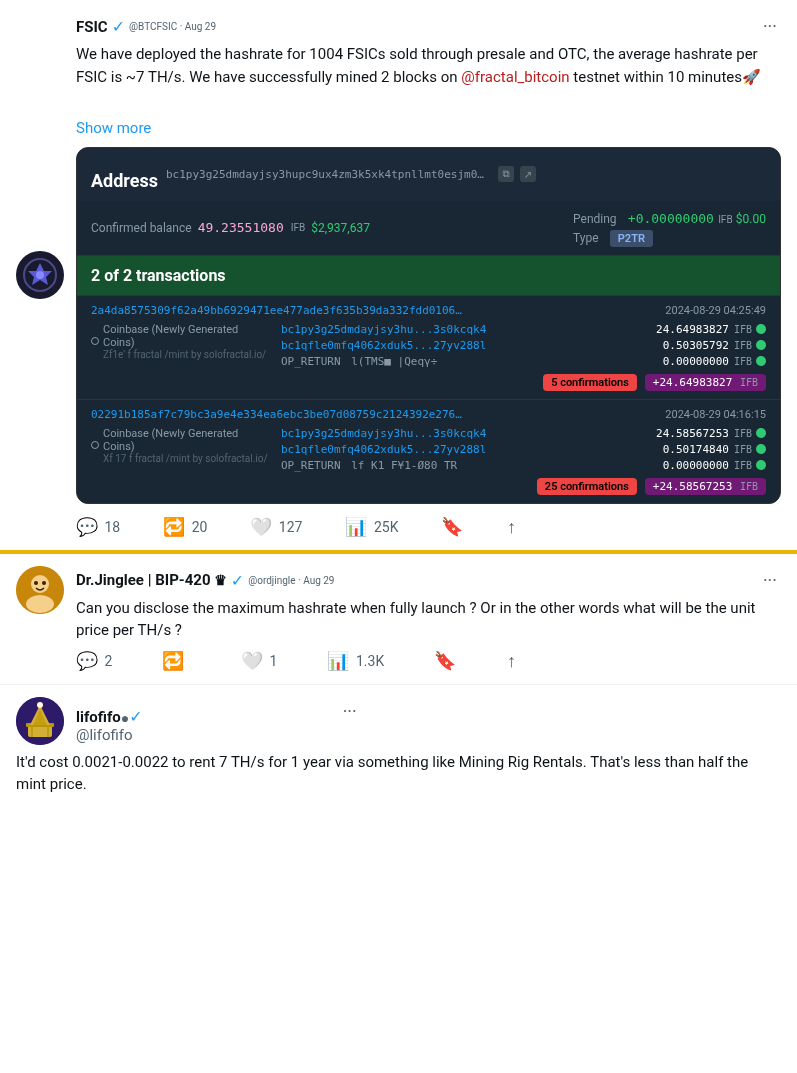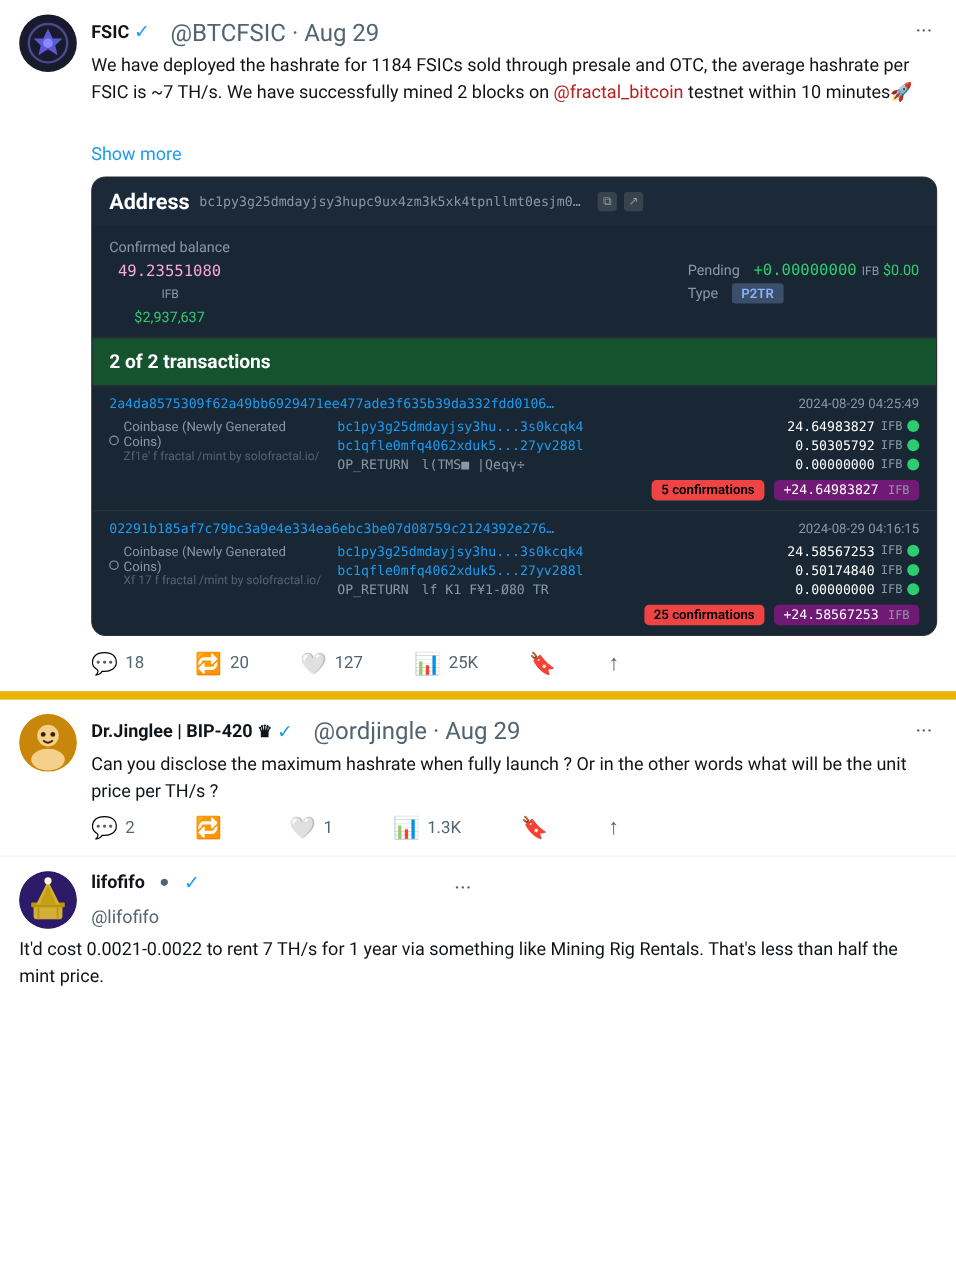--- a/index.html
+++ b/index.html
@@ -5,24 +5,25 @@
     * { box-sizing: border-box; margin: 0; padding: 0; }
     body {
       font-family: -apple-system, BlinkMacSystemFont, "Segoe UI", Roboto, Helvetica, Arial, sans-serif;
       background: #ffffff;
       color: #0f1419;
       font-size: 15px;
       max-width: 797px;
     }
 
     .tweet-container {
-      border-bottom: 7px solid #eab308;
+      border-bottom: 4px solid #eab308;
       padding: 12px 16px;
       display: flex;
       gap: 12px;
+      align-items: center;
     }
 
     .tweet-content {
       flex: 1;
       min-width: 0;
     }
 
     .tweet-header {
       display: flex;
       align-items: center;
@@ -43,22 +44,21 @@
       color: #0f1419;
     }
 
     .verified-badge {
       color: #1d9bf0;
       font-size: 16px;
     }
 
     .handle-date {
       color: #536471;
-      font-size: 20px;
-      margin-left: 13px;
+      font-size: 10px;
     }
 
     .more-options {
       color: #536471;
       font-size: 18px;
       cursor: pointer;
       padding: 4px;
     }
 
     .tweet-text {
@@ -95,20 +95,21 @@
       padding: 10px 14px;
       display: flex;
       align-items: center;
       gap: 8px;
     }
 
     .bc-header-title {
       font-weight: 700;
       font-size: 18px;
       color: #ffffff;
+      margin-top: 12px;
     }
 
     .bc-address {
       font-size: 11px;
       color: #8899a6;
       font-family: monospace;
       overflow: hidden;
       text-overflow: ellipsis;
       white-space: nowrap;
       max-width: 320px;
@@ -138,21 +139,20 @@
       padding: 10px 14px;
       gap: 20px;
       align-items: center;
       border-bottom: 1px solid #2f3336;
     }
 
     .bc-balance-section {
       display: flex;
       align-items: center;
       gap: 6px;
-      flex-direction: column;
     }
 
     .bc-label {
       color: #8899a6;
       font-size: 12px;
     }
 
     .bc-value {
       color: #f9a8d4;
       font-size: 13px;
@@ -434,21 +434,21 @@
         <span class="handle-date">
           <span>@BTCFSIC</span>
           <span> · </span>
           <span>Aug 29</span>
         </span>
       </div>
       <span class="more-options">···</span>
     </div>
 
     <div class="tweet-text">
-      <span>We have deployed the hashrate for 1184 FSICs sold through presale and OTC, the average hashrate per FSIC is ~7 TH/s. We have successfully mined 2 blocks on </span><span class="mention">@fractal_bitcoin</span><span> testnet within 10 minutes🚀</span>
+      <span>We have deployed the hashrate for 1004 FSICs sold through presale and OTC, the average hashrate per FSIC is ~7 TH/s. We have successfully mined 2 blocks on </span><span class="mention">@fractal_bitcoin</span><span> testnet within 10 minutes🚀</span>
       <br><br>
     </div>
     <div>
       <span class="show-more">Show more</span>
     </div>
 
     <div class="blockchain-card">
 
       <div class="bc-header">
         <span class="bc-header-title">Address</span>
@@ -686,21 +686,21 @@
         <rect x="12" y="28" width="24" height="12" rx="2" fill="#d4af37"></rect>
         <rect x="10" y="26" width="28" height="4" rx="1" fill="#b8960a"></rect>
         <polygon points="24,8 14,28 34,28" fill="#d4af37"></polygon>
         <polygon points="24,12 17,28 31,28" fill="#c4a010"></polygon>
         <circle cx="24" cy="8" r="3" fill="#fff8dc"></circle>
         <line x1="16" y1="30" x2="16" y2="40" stroke="#b8960a" stroke-width="1.5"></line>
         <line x1="32" y1="30" x2="32" y2="40" stroke="#b8960a" stroke-width="1.5"></line>
       </svg>
     </div>
     <div class="third-tweet-meta">
-      <div style="display:flex;align-items:flex-start;gap:12px;">
+      <div style="display:flex;align-items:flex-end;gap:0;">
         <span class="username-display">lifofifo</span>
         <span style="color:#536471;font-size:14px;">●</span>
         <span class="verified-badge">✓</span>
         <span class="more-options" style="margin-left:auto;padding-left:200px;">···</span>
       </div>
       <span style="color:#536471;font-size:15px;">@lifofifo</span>
     </div>
   </div>
 
   <div class="tweet-text">It'd cost 0.0021-0.0022 to rent 7 TH/s for 1 year via something like Mining Rig Rentals. That's less than half the mint price.</div>

